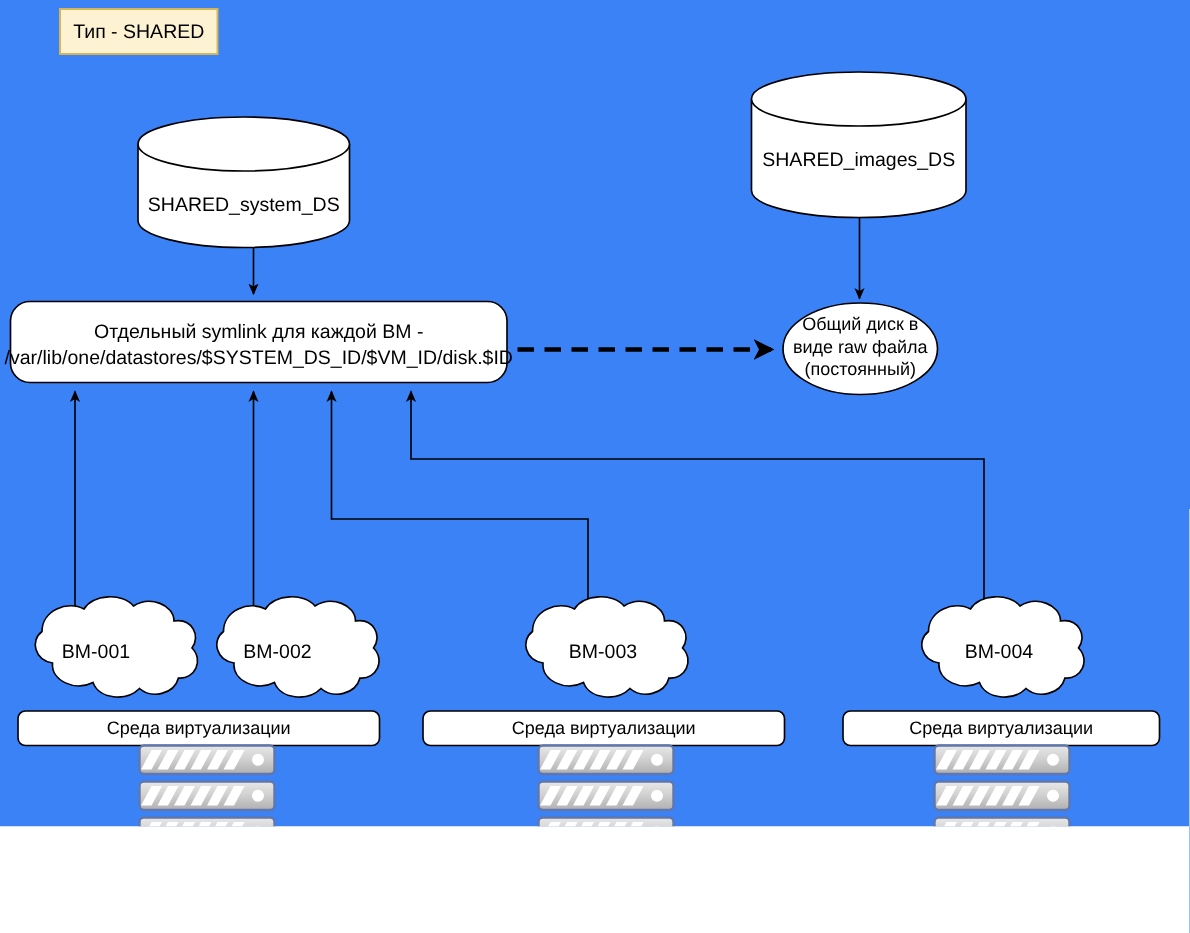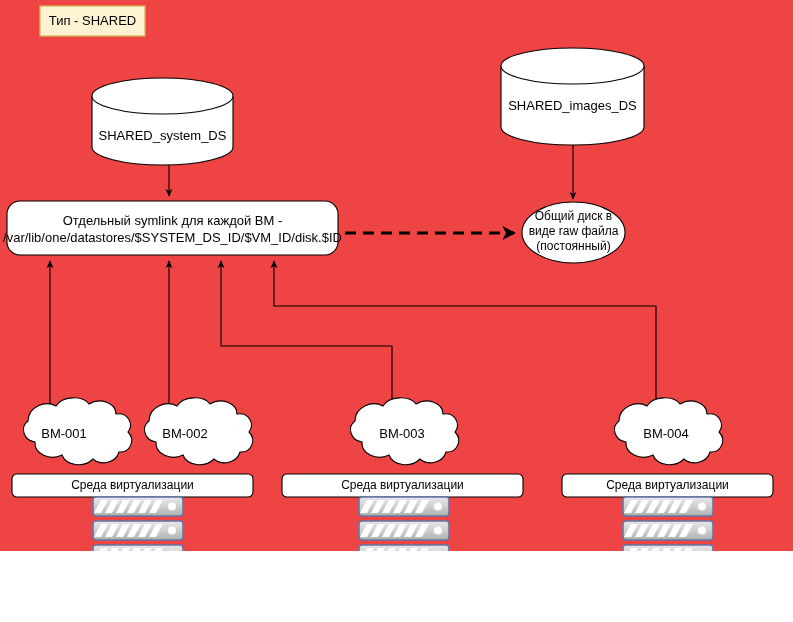--- a/index.html
+++ b/index.html
@@ -7,21 +7,21 @@
     padding: 0;
     background: #ffffff;
   }
   body {
     font-family: "Liberation Sans", sans-serif;
   }
   #canvas {
     position: relative;
     width: 793px;
     height: 551px;
-    background: #ef4444;
+    background: #3b82f6;
     overflow: hidden;
   }
   #diagram-svg {
     position: absolute;
     left: 0;
     top: 0;
     width: 793px;
     height: 622px;
   }
   .dg-text {

